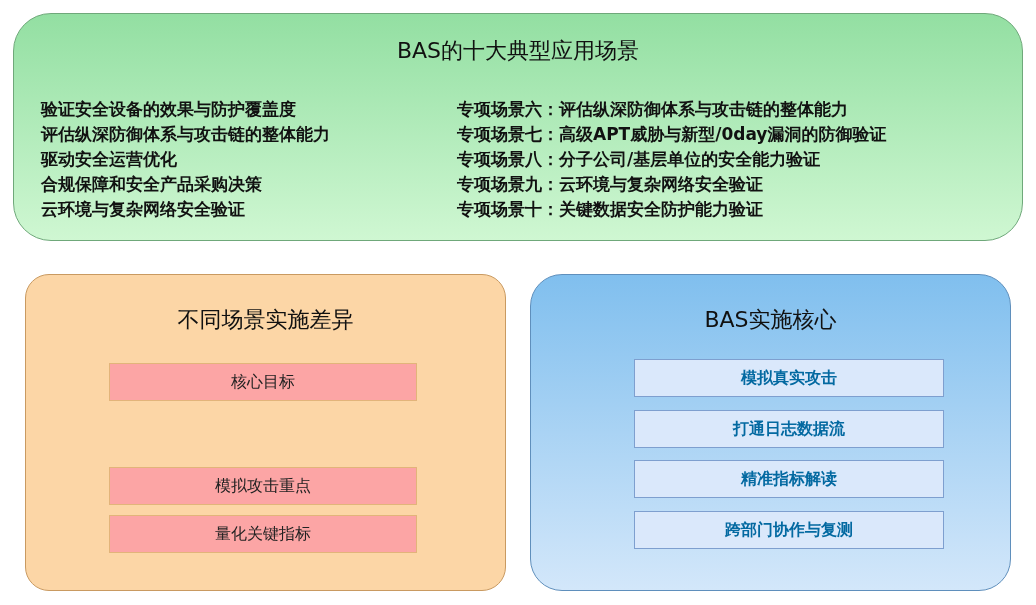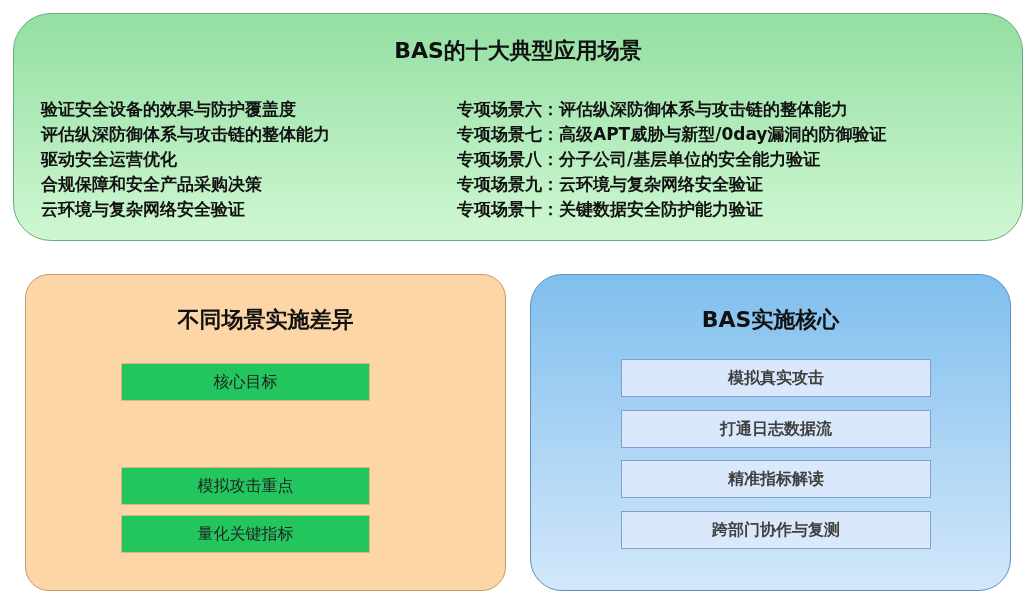--- a/index.html
+++ b/index.html
@@ -7,31 +7,31 @@
          font-family:"DejaVu Sans","Liberation Sans",sans-serif; color:#111; }
   .panel { position:absolute; box-sizing:border-box; border-radius:40px; }
   .green { left:13px; top:13px; width:1010px; height:228px;
            background:linear-gradient(to bottom,#93dfa2 0%,#cff7d2 100%);
            border:1.5px solid #6fa87a; border-radius:38px; }
   .orange { left:25px; top:274px; width:481px; height:317px;
             background:#fcd6a6; border:1.5px solid #c99a61; border-radius:24px; }
   .blue { left:530px; top:274px; width:481px; height:317px;
           background:linear-gradient(to bottom,#80bfee 0%,#d3e7fa 100%);
           border:1.5px solid #5f8fbc; border-radius:32px; }
-  .title { position:absolute; left:0; right:0; text-align:center; font-weight:bold; }
+  .title { position:absolute; left:0; right:0; text-align:center; font-weight:normal; }
   .green .title { top:22px; font-size:22px; }
   .orange .title, .blue .title { top:30px; font-size:22px; }
   .list { position:absolute; font-size:17px; line-height:25px;font-weight:bold; }
   .list div { white-space:nowrap; }
   .list-left { left:27px; top:83px; }
   .list-right { left:443px; top:83px; }
   .item { position:absolute; box-sizing:border-box; text-align:center;
           font-size:16px; line-height:35px; height:38px; }
-  .orange .item { left:95px; width:249px; background:#22c55e; border:1.5px solid #e2b47a; color:#222; }
-  .blue .item { left:90px; width:310px; background:#dae8fb; border:1.5px solid #7e9fcf; font-weight:bold; color:#404040; }
+  .orange .item { left:83px; width:308px; background:#fca5a5; border:1.5px solid #e2b47a; color:#222; }
+  .blue .item { left:103px; width:310px; background:#dae8fb; border:1.5px solid #7e9fcf; font-weight:bold; color:#0369a1; }
 </style>
 </head>
 <body>
 
 <div class="panel green">
   <div class="title">BAS的十大典型应用场景</div>
   <div class="list list-left">
     <div>验证安全设备的效果与防护覆盖度</div>
     <div>评估纵深防御体系与攻击链的整体能力</div>
     <div>驱动安全运营优化</div>

